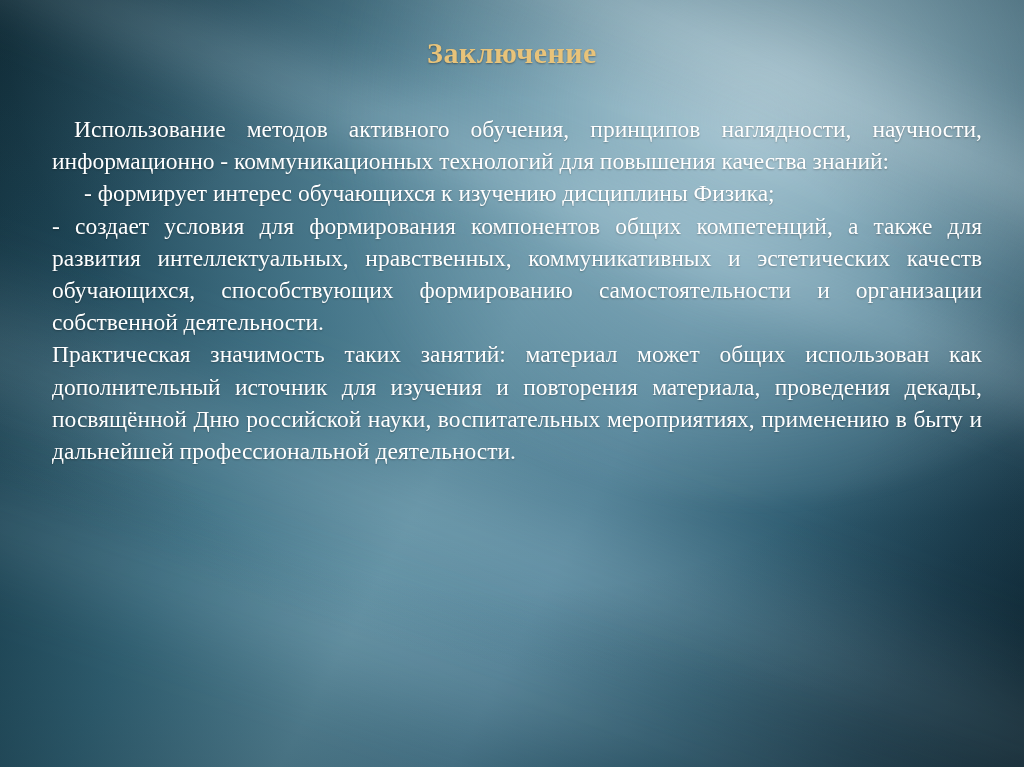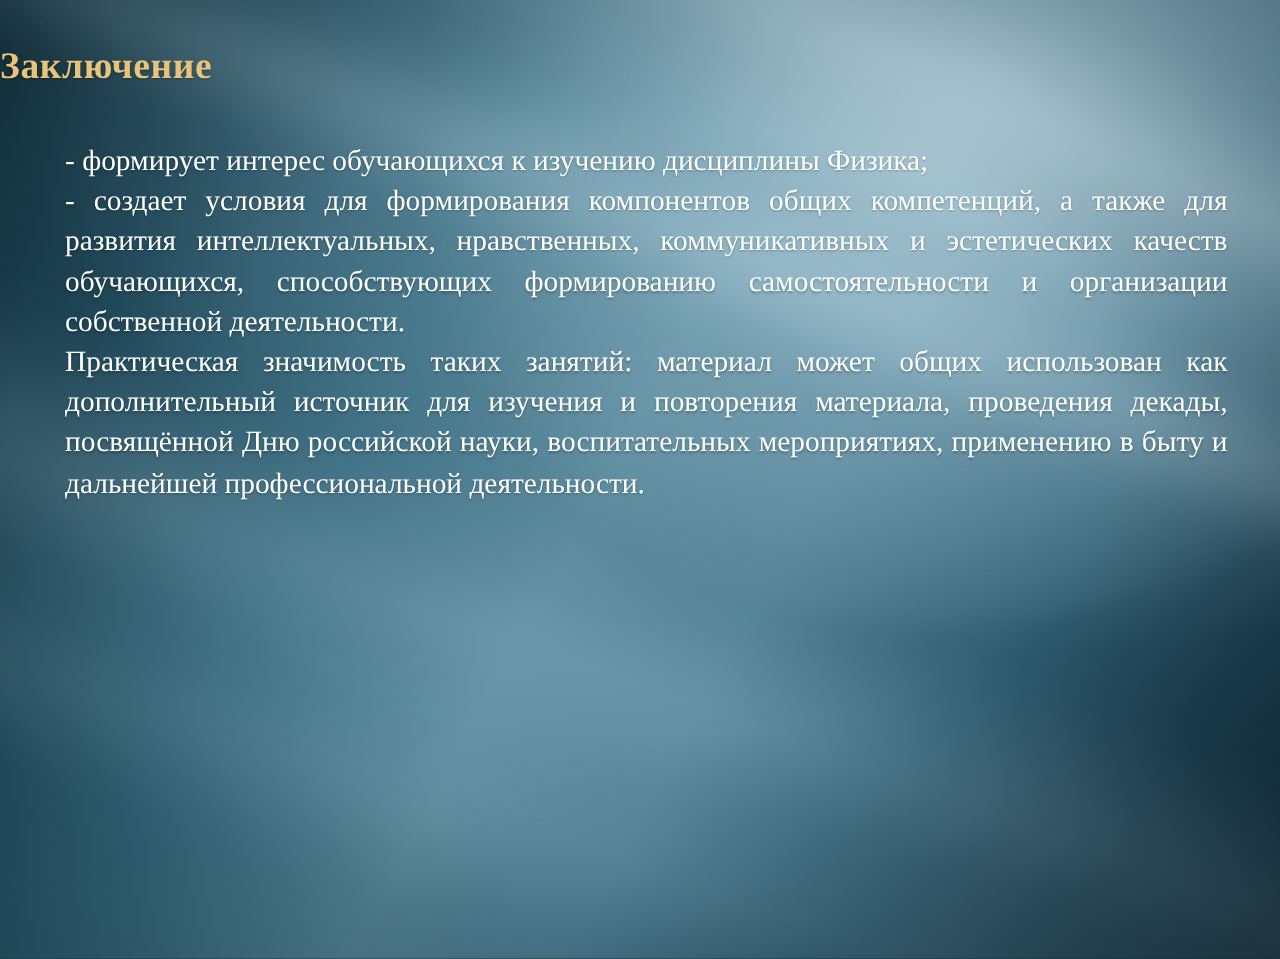--- a/index.html
+++ b/index.html
@@ -78,20 +78,21 @@
   .content {
     position: absolute;
     inset: 0;
   }
 
   .slide-title {
     position: absolute;
     top: 36px;
     left: 0;
     width: 1024px;
+    text-align: center;
     font-family: "Liberation Serif", serif;
     font-size: 30px;
     font-weight: bold;
     color: #e8c37a;
     letter-spacing: 0.5px;
     text-shadow: 0 1px 2px rgba(0,0,0,0.35);
   }
 
   .body-block {
     position: absolute;
@@ -108,38 +109,40 @@
   .para {
     margin: 0;
     text-align: justify;
     text-justify: inter-word;
   }
   .para.indent {
     text-indent: 22px;
   }
   .para.nojust {
     text-align: left;
+    margin-left: 32px;
   }
 </style>
 </head>
 <body>
 
 <div class="slide">
 
   <div class="glow-tr"></div>
   <div class="streak streak-a"></div>
   <div class="streak streak-b"></div>
   <div class="streak streak-c"></div>
   <div class="streak streak-d"></div>
   <div class="vignette"></div>
 
   <div class="content">
 
     <div class="slide-title">Заключение</div>
 
     <div class="body-block">
+      <p class="para indent">Использование методов активного обучения, принципов наглядности, научности, информационно - коммуникационных технологий для повышения качества знаний:</p>
       <p class="para nojust">- формирует интерес обучающихся к изучению  дисциплины  Физика;</p>
       <p class="para">- создает условия для формирования компонентов общих компетенций, а также для развития интеллектуальных, нравственных, коммуникативных и эстетических качеств обучающихся, способствующих  формированию самостоятельности и  организации  собственной  деятельности.</p>
       <p class="para">Практическая значимость таких занятий: материал может общих использован как дополнительный источник для  изучения и повторения материала, проведения декады, посвящённой Дню российской науки, воспитательных мероприятиях, применению в быту  и  дальнейшей профессиональной  деятельности.</p>
     </div>
 
   </div>
 </div>
 
 </body></html>

